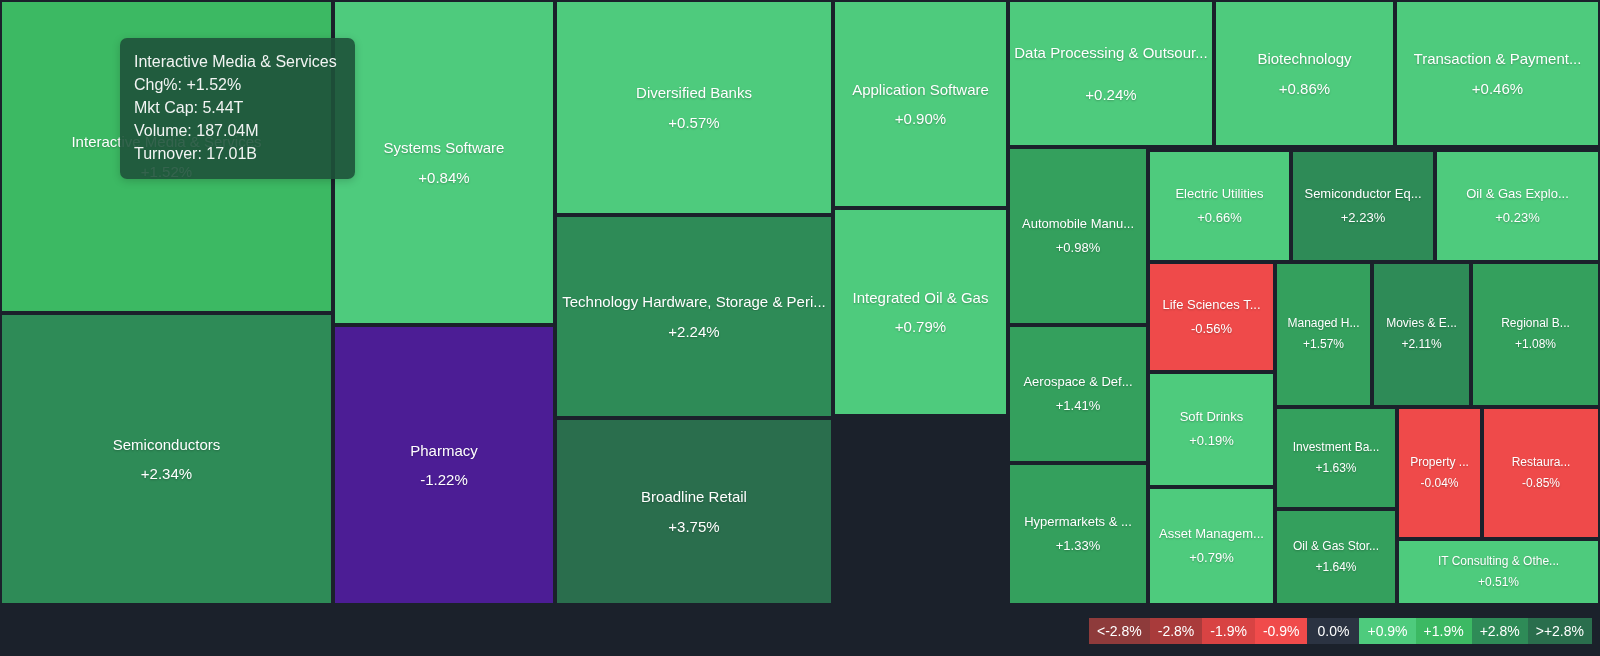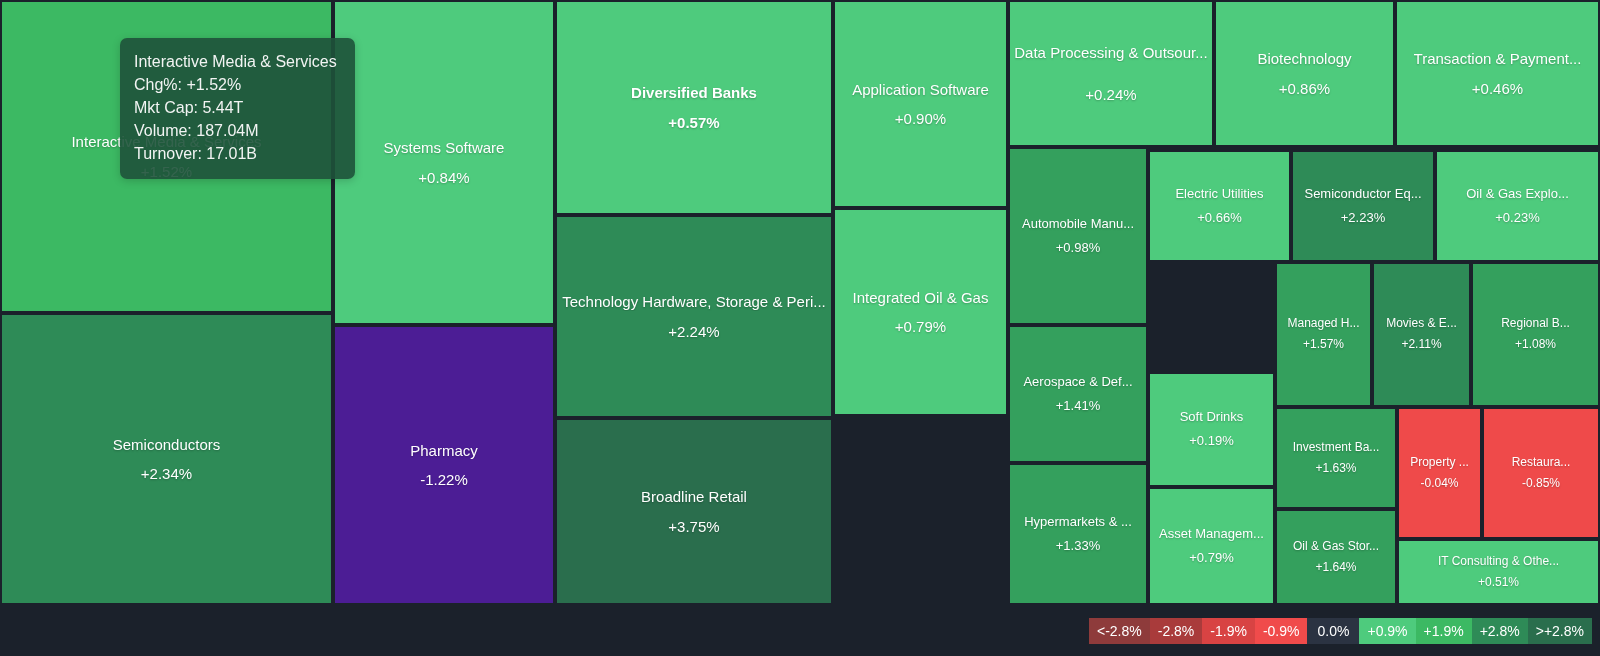--- a/index.html
+++ b/index.html
@@ -102,21 +102,21 @@
         <div class="t-chg">+2.34%</div>
       </div>
       <div class="tile" style="left: 333px; top: 0px; width: 222px; height: 325px; background: rgb(78, 203, 125);">
         <div class="t-name">Systems Software</div>
         <div class="t-chg">+0.84%</div>
       </div>
       <div class="tile" style="left: 333px; top: 325px; width: 222px; height: 280px; background: #4c1d95;">
         <div class="t-name">Pharmacy</div>
         <div class="t-chg">-1.22%</div>
       </div>
-      <div class="tile" style="left: 555px; top: 0px; width: 278px; height: 215px; background: rgb(78, 203, 125); font-weight: bold;">
+      <div class="tile" style="left: 555px; top: 0px; width: 278px; height: 215px; background: rgb(78, 203, 125);">
         <div class="t-name">Diversified Banks</div>
         <div class="t-chg">+0.57%</div>
       </div>
       <div class="tile" style="left: 555px; top: 215px; width: 278px; height: 203px; background: rgb(46, 139, 87);">
         <div class="t-name">Technology Hardware, Storage &amp; Peri...</div>
         <div class="t-chg">+2.24%</div>
       </div>
       <div class="tile" style="left: 555px; top: 418px; width: 278px; height: 187px; background: rgb(42, 110, 77);">
         <div class="t-name">Broadline Retail</div>
         <div class="t-chg">+3.75%</div>
@@ -157,20 +157,24 @@
         <div class="t-name">Electric Utilities</div>
         <div class="t-chg">+0.66%</div>
       </div>
       <div class="tile sm" style="left: 1291px; top: 150px; width: 144px; height: 112px; background: rgb(46, 139, 87);">
         <div class="t-name">Semiconductor Eq...</div>
         <div class="t-chg">+2.23%</div>
       </div>
       <div class="tile sm" style="left: 1435px; top: 150px; width: 165px; height: 112px; background: rgb(78, 203, 125);">
         <div class="t-name">Oil &amp; Gas Explo...</div>
         <div class="t-chg">+0.23%</div>
+      </div>
+      <div class="tile sm" style="left: 1148px; top: 262px; width: 127px; height: 110px; background: rgb(239, 74, 74);">
+        <div class="t-name">Life Sciences T...</div>
+        <div class="t-chg">-0.56%</div>
       </div>
       <div class="tile sm" style="left: 1148px; top: 372px; width: 127px; height: 115px; background: rgb(78, 203, 125);">
         <div class="t-name">Soft Drinks</div>
         <div class="t-chg">+0.19%</div>
       </div>
       <div class="tile sm" style="left: 1148px; top: 487px; width: 127px; height: 118px; background: rgb(78, 203, 125);">
         <div class="t-name">Asset Managem...</div>
         <div class="t-chg">+0.79%</div>
       </div>
       <div class="tile xs" style="left: 1275px; top: 262px; width: 97px; height: 145px; background: rgb(52, 160, 93);">

